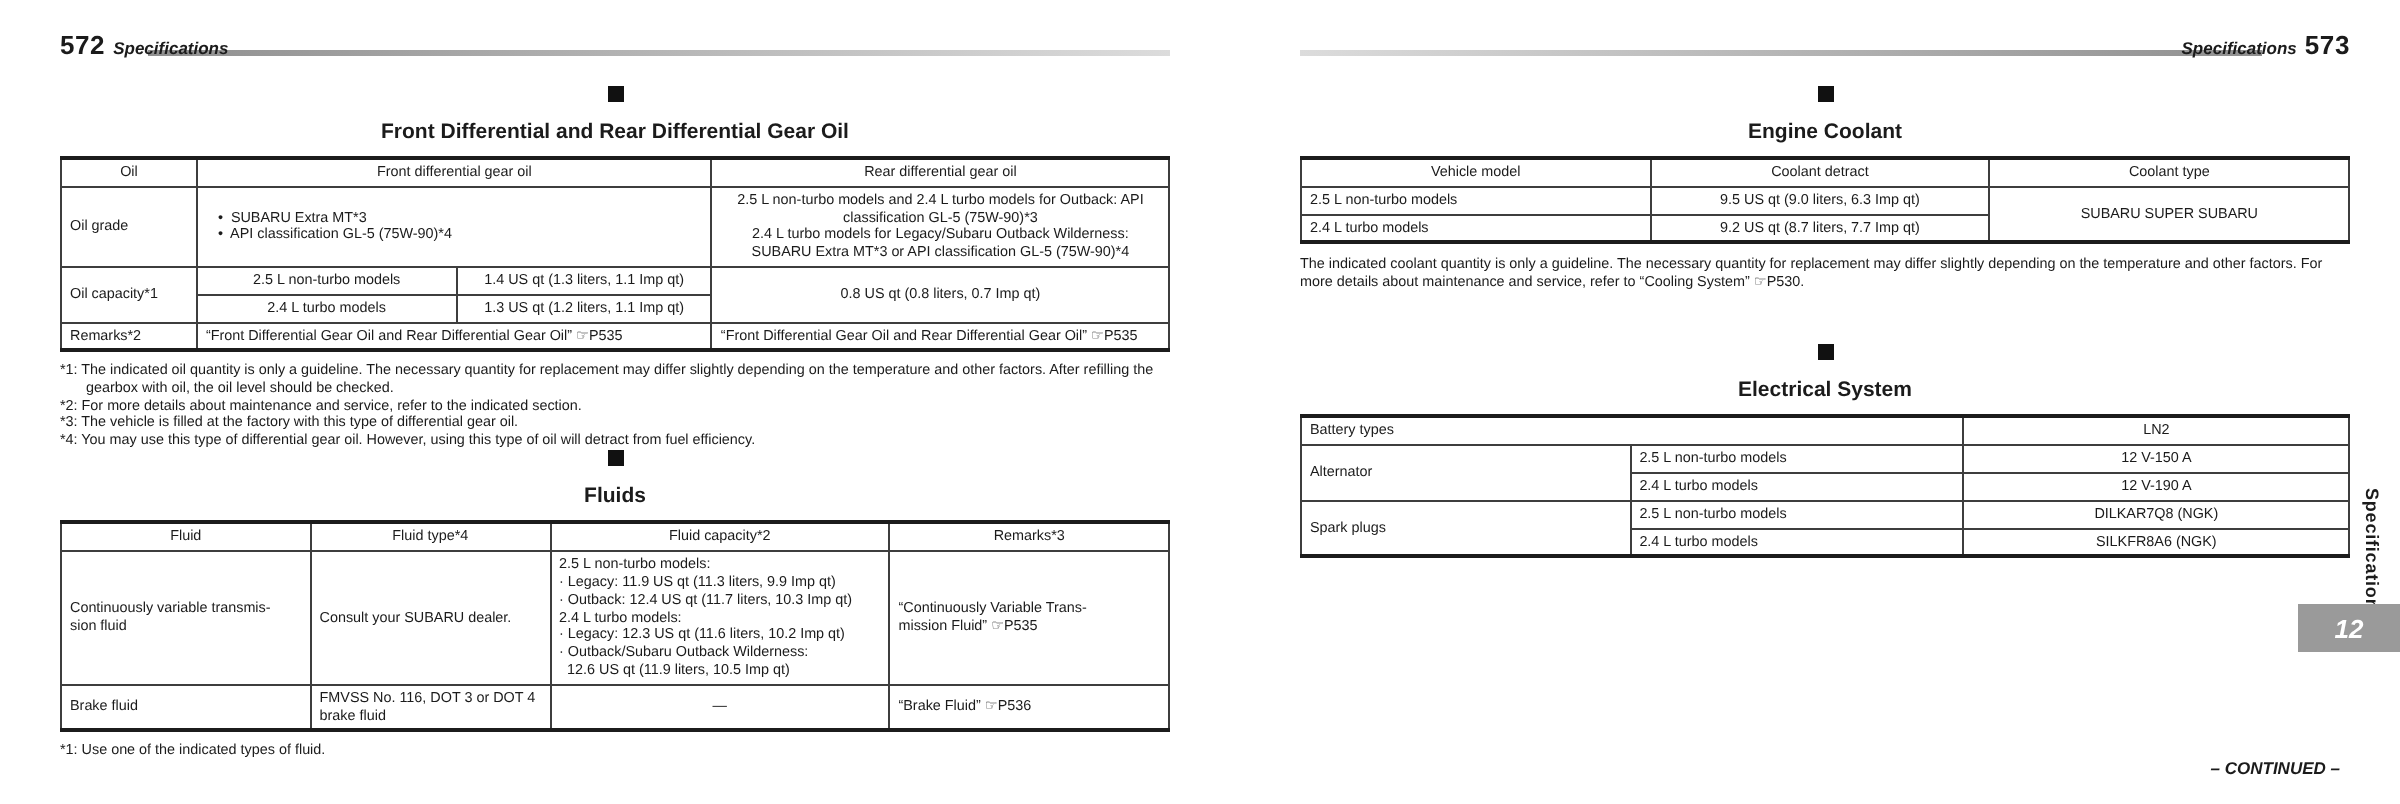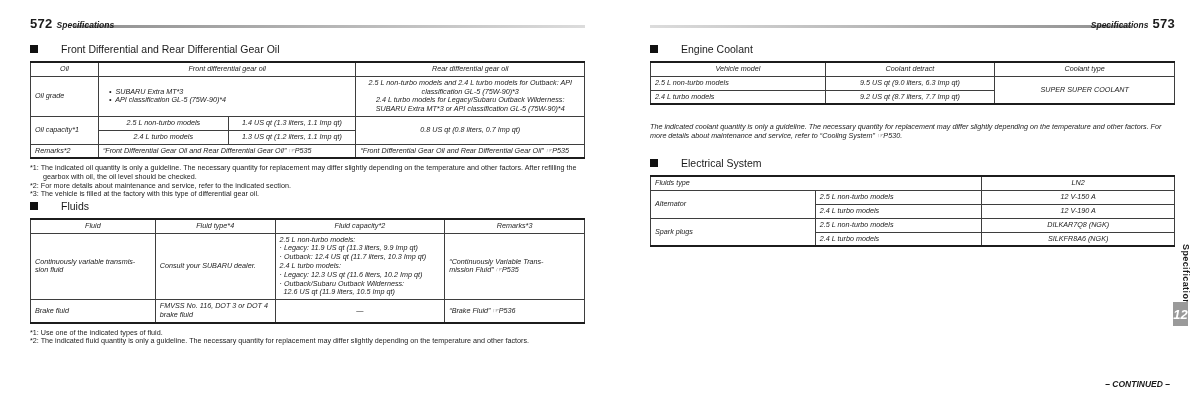--- a/index.html
+++ b/index.html
@@ -19,48 +19,48 @@
   .running-head { position:relative; height:17px; }
   .rh-rule { position:absolute; bottom:3px; height:3px; }
   .rule-left  { left:44px; right:0; background:linear-gradient(to right,#8f8f8f,#dcdcdc); }
   .rule-right { left:0; right:44px; background:linear-gradient(to right,#dcdcdc,#8f8f8f); }
   .rh-text { position:relative; z-index:1; }
   .rh-right { text-align:right; }
   .pgnum { font-size:13px; font-weight:bold; letter-spacing:0.3px; }
   .rh-label { font-size:8.5px; font-style:italic; font-weight:bold; padding:0 4px; }
 
   
-  .sec-heading { display:flex; align-items:center; gap:23px; font-weight:normal; font-size:10.5px; margin:12px 0 6px 0; }
+  .sec-heading { display:flex; align-items:center; gap:9px; font-weight:bold; font-size:10.5px; margin:12px 0 6px 0;flex-direction:column; }
   .sec-square { width:8px; height:8px; background:#111; flex:0 0 auto; }
 
   
   table.tbl {
     border-collapse:collapse; width:100%;
     font-size:7.2px; line-height:8.8px;
     border-top:2px solid #1c1c1c; border-bottom:2px solid #1c1c1c;
   }
-  .tbl th, .tbl td { border:1px solid #3e3e3e; padding:2px 4px; font-weight:normal; vertical-align:middle;font-style:italic; }
+  .tbl th, .tbl td { border:1px solid #3e3e3e; padding:2px 4px; font-weight:normal; vertical-align:middle; }
   .c { text-align:center; }
   .l { text-align:left; }
   .prew { white-space:pre-wrap; }
   .hrow th { height:9px; }
   .row14 td { height:10px; }
 
   
   .fnotes { margin-top:5px; font-size:7.2px; line-height:8.6px; }
   .fn { padding-left:13px; text-indent:-13px; }
-  .note { font-size:7.2px; line-height:9px; margin-top:17px;font-style:italic; }
+  .note { font-size:7.2px; line-height:9px; margin-top:5px; }
 
   
   .side-tab {
     position:absolute; top:244px; right:9px;
     writing-mode:vertical-rl; font-size:9px; font-weight:bold; letter-spacing:0.4px;
   }
   .chapter-box {
-    position:absolute; top:302px; right:12px; width:15px; height:24px;
+    position:absolute; top:302px; right:0; width:51px; height:24px;
     background:#9a9a9a; color:#ffffff; font-weight:bold; font-style:italic; font-size:13px;
     display:flex; align-items:center; justify-content:center;
   }
   .continued { position:absolute; right:30px; bottom:13px; font-weight:bold; font-style:italic; font-size:8.5px;margin-left:18px; }
 </style>
 </head>
 <body>
 
 <div class="spread">
 
@@ -111,20 +111,21 @@
         <td class="l" colspan="2">“Front Differential Gear Oil and Rear Differential Gear Oil” ☞P535</td>
         <td class="l">“Front Differential Gear Oil and Rear Differential Gear Oil” ☞P535</td>
       </tr>
     </tbody>
       </table>
 
     <div class="fnotes">
       <div class="fn">*1: The indicated oil quantity is only a guideline. The necessary quantity for replacement may differ slightly depending on the temperature and other factors. After refilling the gearbox with oil, the oil level should be checked.</div>
       <div class="fn">*2: For more details about maintenance and service, refer to the indicated section.</div>
       <div class="fn">*3: The vehicle is filled at the factory with this type of differential gear oil.</div>
+      <div class="fn">*4: You may use this type of differential gear oil. However, using this type of oil will detract from fuel efficiency.</div>
     </div>
 
     <div class="sec-heading" style="margin-top:1px">
       <span class="sec-square"></span>
       <span>Fluids</span>
     </div>
 
     <table class="tbl">
       <colgroup>
           <col style="width:125px">
@@ -158,21 +159,20 @@
         <td class="l prew">FMVSS No. 116, DOT 3 or DOT 4
 brake fluid</td>
         <td class="c">—</td>
         <td class="l">“Brake Fluid” ☞P536</td>
       </tr>
     </tbody>
       </table>
 
     <div class="fnotes">
       <div class="fn">*1: Use one of the indicated types of fluid.</div>
-      <div class="fn">*2: The indicated fluid quantity is only a guideline. The necessary quantity for replacement may differ slightly depending on the temperature and other factors.</div>
     </div>
   </div>
 
   <div class="page page-right">
 
     <div class="running-head rh-right">
       <div class="rh-rule rule-right"></div>
       <span class="rh-text rh-label">Specifications</span><span class="rh-text pgnum">573</span>
     </div>
 
@@ -189,45 +189,45 @@
         </colgroup>
       <tbody>
           <tr class="hrow">
         <th class="c">Vehicle model</th>
         <th class="c">Coolant detract</th>
         <th class="c">Coolant type</th>
       </tr>
       <tr class="row14">
         <td class="l">2.5 L non-turbo models</td>
         <td class="c">9.5 US qt (9.0 liters, 6.3 Imp qt)</td>
-        <td class="c" rowspan="2">SUPER SUPER COOLANT</td>
+        <td class="c" rowspan="2">SUBARU SUPER SUBARU</td>
       </tr>
       <tr class="row14">
         <td class="l">2.4 L turbo models</td>
         <td class="c">9.2 US qt (8.7 liters, 7.7 Imp qt)</td>
       </tr>
     </tbody>
       </table>
 
     <div class="note">The indicated coolant quantity is only a guideline. The necessary quantity for replacement may differ slightly depending on the temperature and other factors. For more details about maintenance and service, refer to “Cooling System” ☞P530.</div>
 
-    <div class="sec-heading" style="margin-top:17px">
+    <div class="sec-heading" style="margin-top:27px">
       <span class="sec-square"></span>
       <span>Electrical System</span>
     </div>
 
     <table class="tbl">
       <colgroup>
           <col style="width:165px">
           <col style="width:167px">
           <col style="width:193px">
         </colgroup>
       <tbody>
           <tr class="row14">
-        <td class="l" colspan="2">Fluids type</td>
+        <td class="l" colspan="2">Battery types</td>
         <td class="c">LN2</td>
       </tr>
       <tr class="row14">
         <td class="l" rowspan="2">Alternator</td>
         <td class="l">2.5 L non-turbo models</td>
         <td class="c">12 V-150 A</td>
       </tr>
       <tr class="row14">
         <td class="l">2.4 L turbo models</td>
         <td class="c">12 V-190 A</td>

